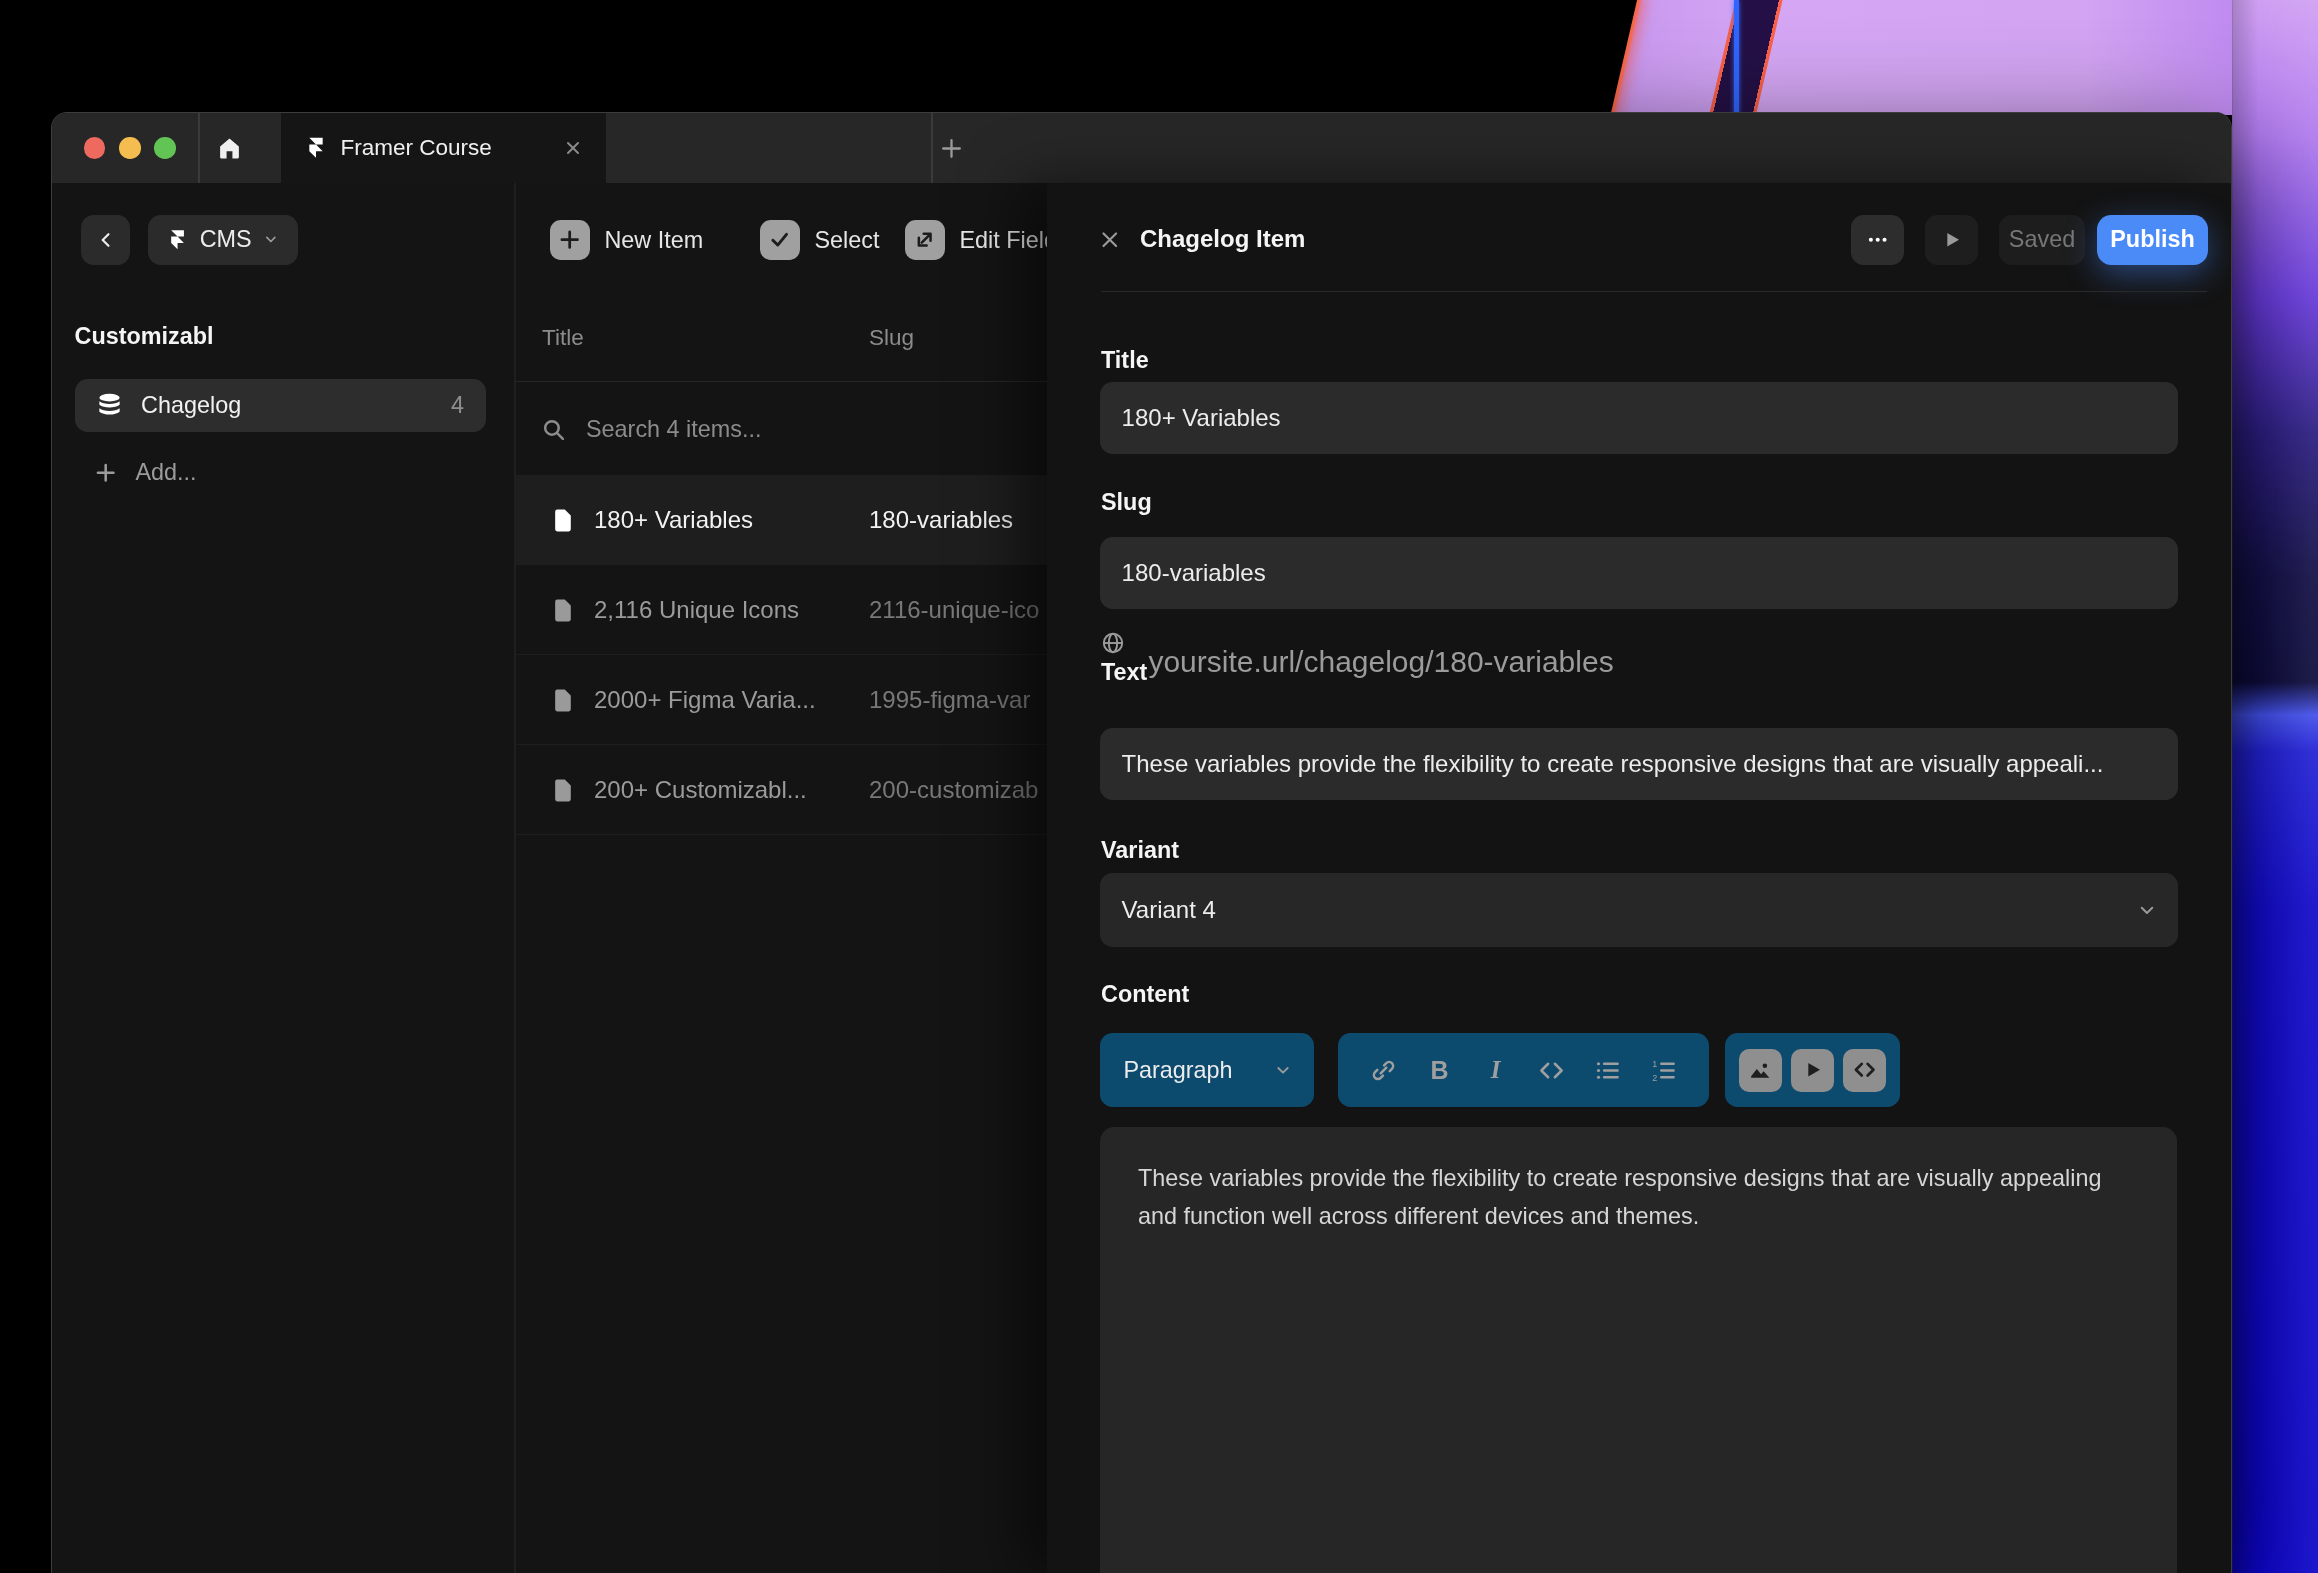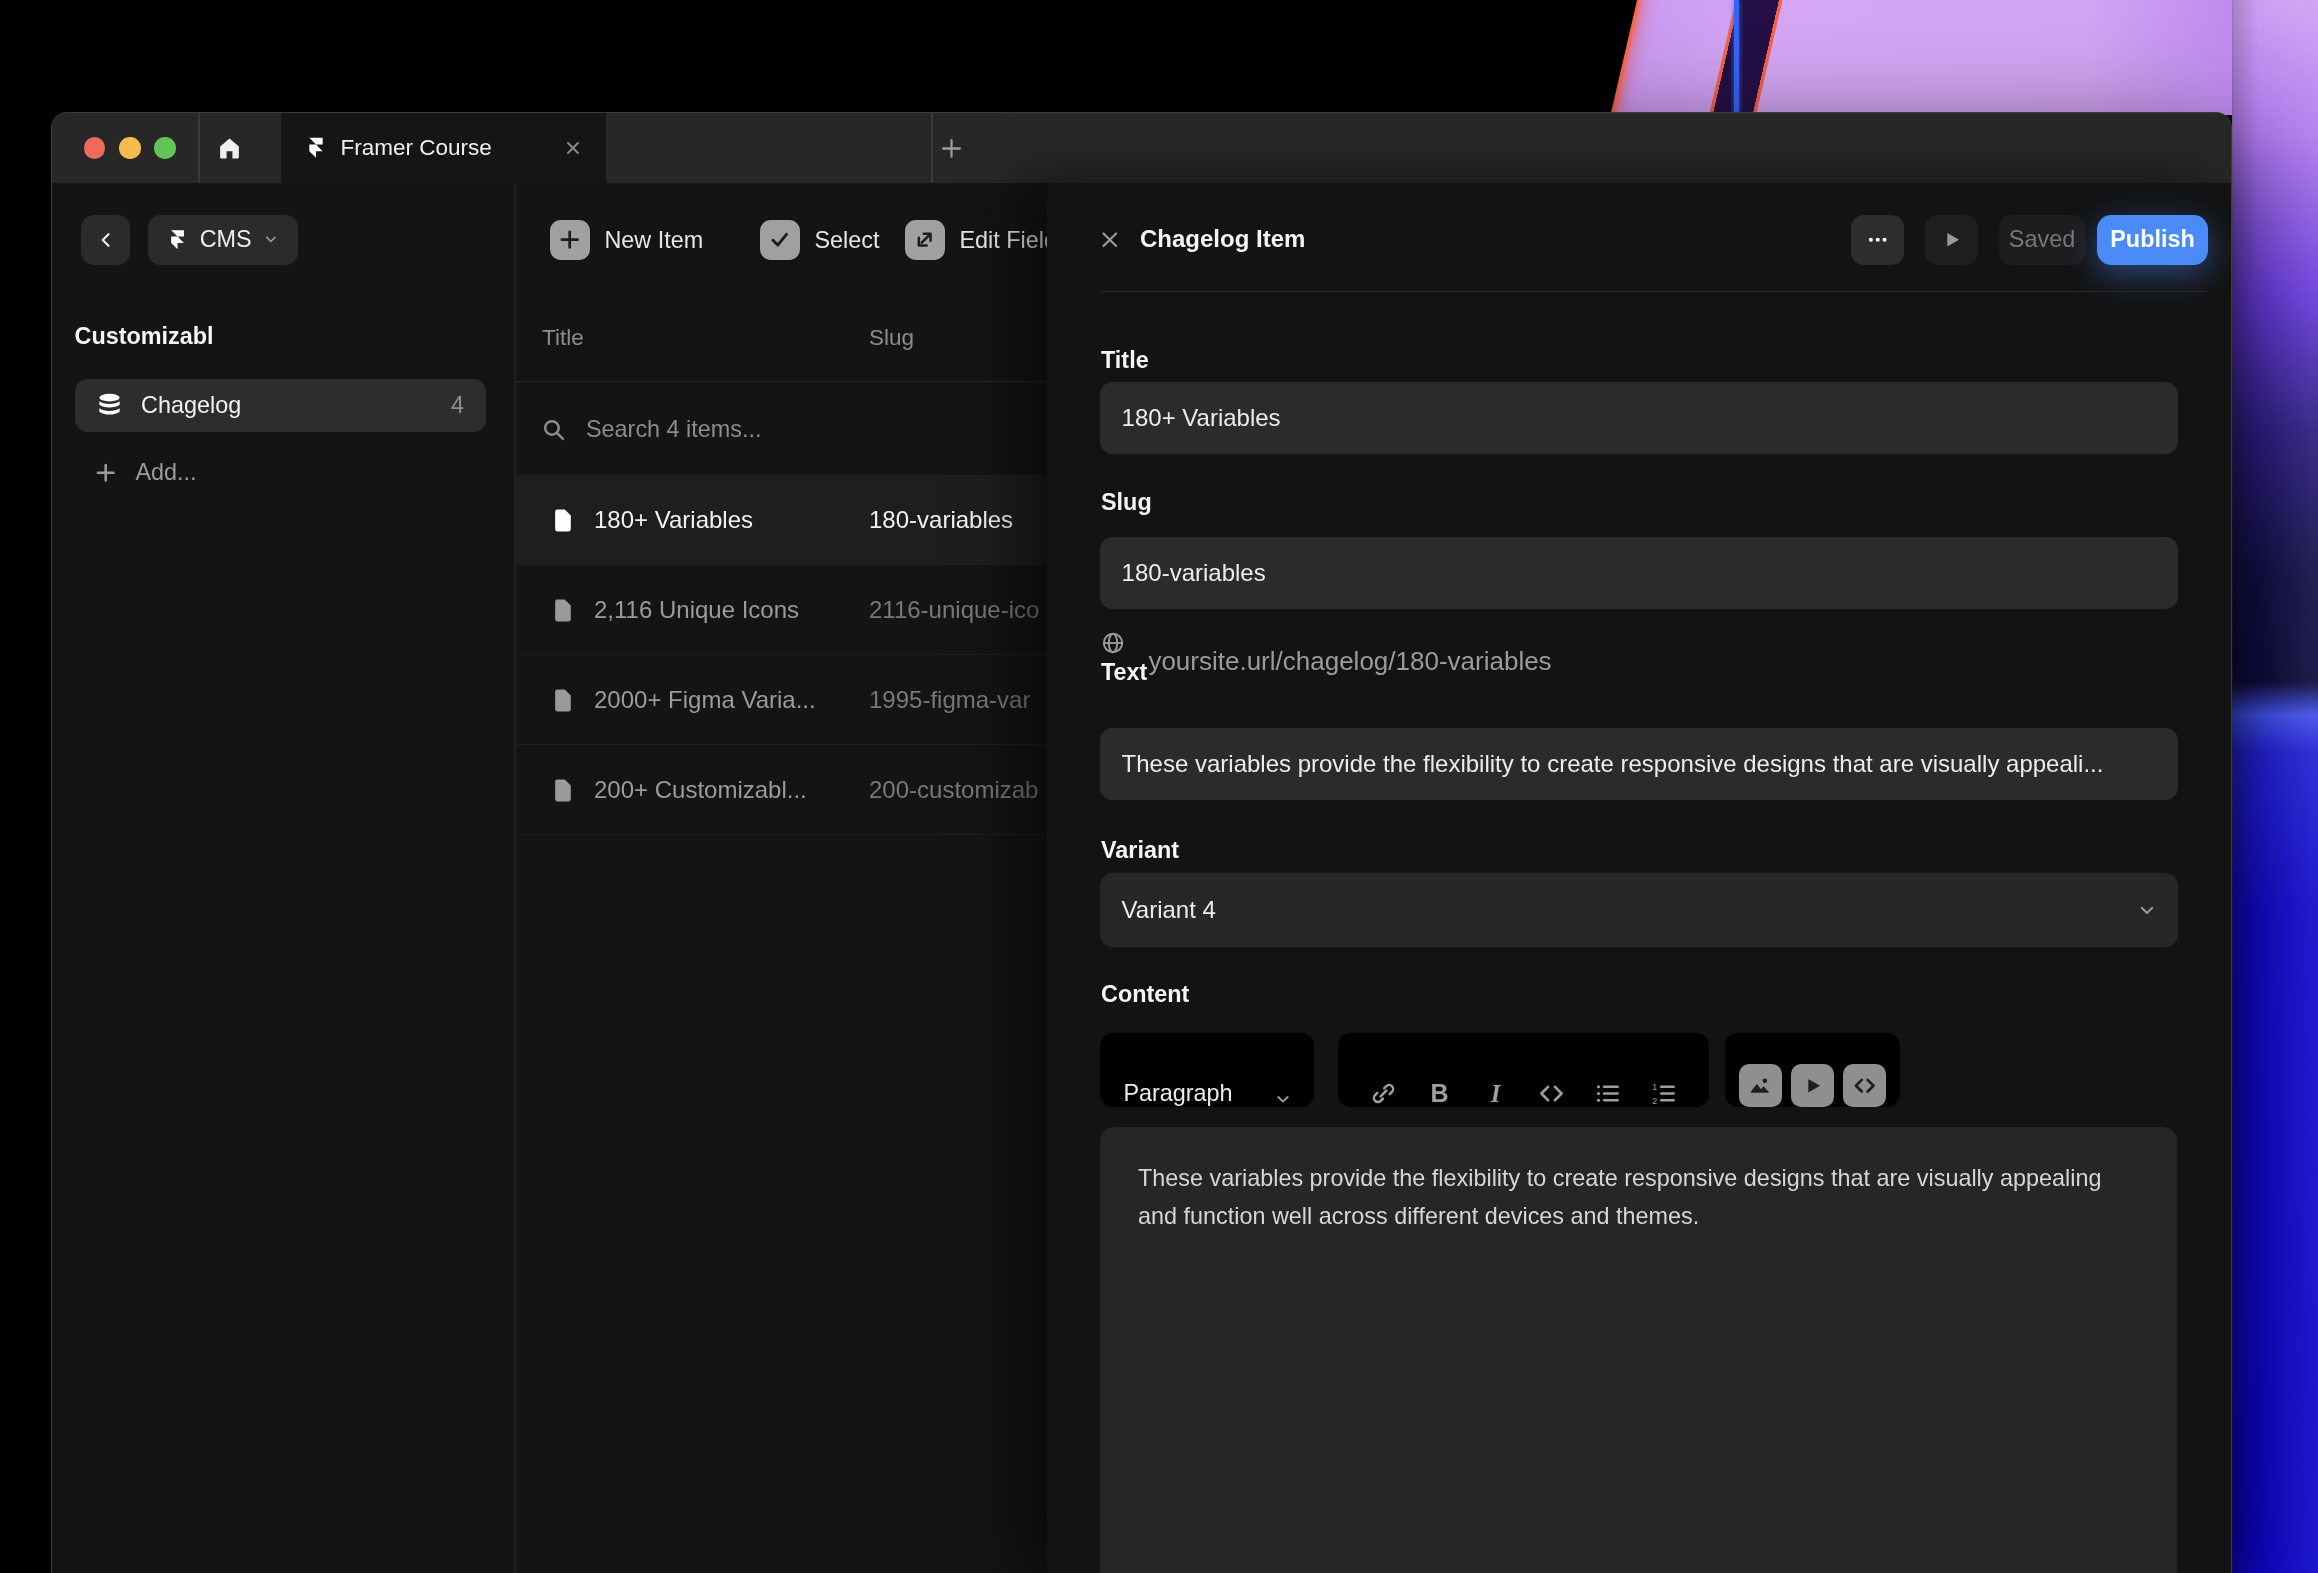--- a/index.html
+++ b/index.html
@@ -91,26 +91,26 @@
   .pill.saved { left:952px; width:86px; background:#1d1d1d; color:#777; font-size:23.4px; }
   .pill.publish { left:1050px; width:111px; background:#4a8bf8; color:#fff; font-size:23.4px; font-weight:600;
     border-radius:14.4px; box-shadow:0 9px 32px rgba(70,135,250,.45); }
   .panel-hdiv { position:absolute; left:54px; right:26px; top:108px; height:0.9px; background:#2a2a2a; }
 
   .f-label { position:absolute; left:54px; font-size:23.4px; font-weight:600; color:#f5f5f5; }
   .f-input { position:absolute; left:53px; width:1078px; height:72px; background:#2b2b2b; border-radius:12.6px;
     display:flex; align-items:center; padding:0 21.6px; font-size:24px; color:#ececec; white-space:nowrap; overflow:hidden; }
   .url-row { position:absolute; left:54px; top:447px; height:25px; display:flex; align-items:center; gap:23.4px; color:#9b9b9b; }
   .url-row .globe { width:24px; height:24px; }
-  .url-text { font-size:26px;margin-top:38px; }
+  .url-text { font-size:30px;margin-top:38px; }
   .f-select { background:#272727; justify-content:space-between; }
   .f-select .chev { width:18px; height:18px; color:#9a9a9a; }
 
-  .ct-group { position:absolute; top:850px; height:74px; border-radius:12.6px; background:#000000;
-    display:flex; align-items:flex-end; }
+  .ct-group { position:absolute; top:850px; height:74px; border-radius:12.6px; background:#0c4a6e;
+    display:flex; align-items:center; }
   .ct-paragraph { left:53px; width:214px; justify-content:space-between; padding:0 23.4px; font-size:23.4px; color:#ececec; }
   .ct-paragraph .chev { width:16px; height:16px; color:#9a9a9a; }
   .ct-icons { left:291px; width:371px; padding:0 32px; gap:29px; color:#9f9f9f; }
   .ct-icons .ci { width:27px; height:27px; display:flex; align-items:center; justify-content:center; }
   .ct-icons .tB { font-size:25px; font-weight:700; }
   .ct-icons .tI { font-size:25px; font-style:italic; font-weight:600; font-family:"Liberation Serif", serif; }
   .ct-media { left:678px; width:175px; padding:0 12.6px; gap:9px; justify-content:center; }
   .media-sq { width:43px; height:43px; border-radius:10px; background:#8f8f8f; color:#1f1f1f;
     display:flex; align-items:center; justify-content:center; }
   .bigtext { position:absolute; left:53px; right:56px; top:944px; bottom:0; background:#262626;

